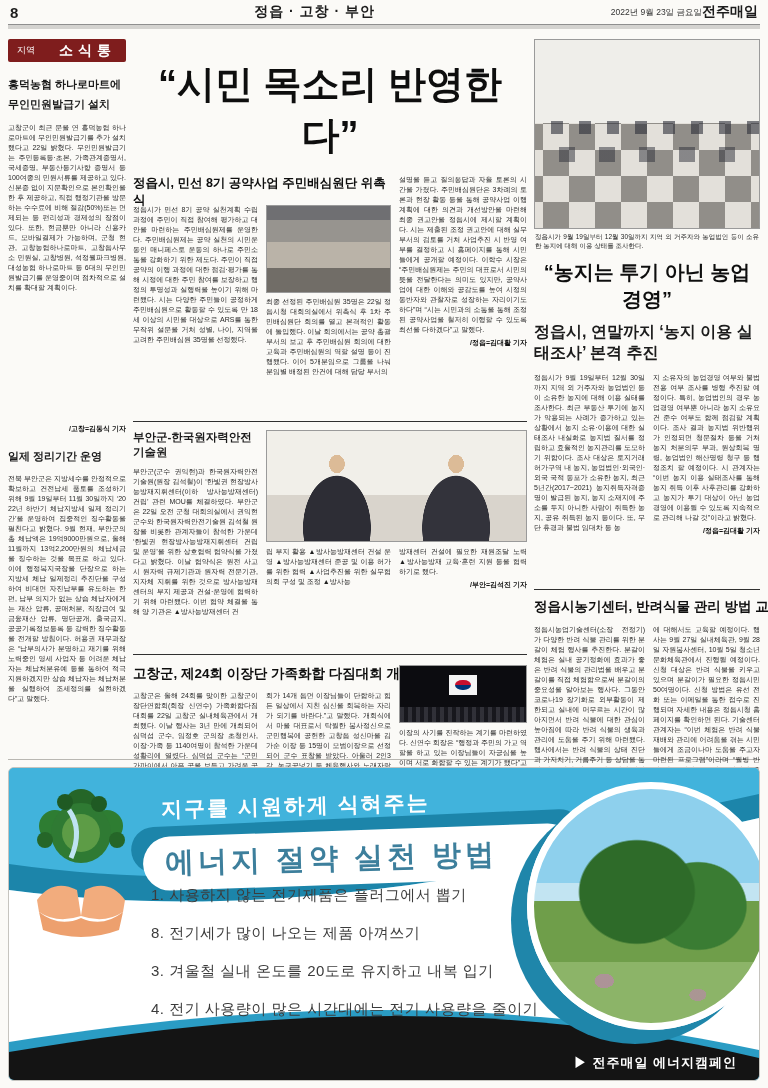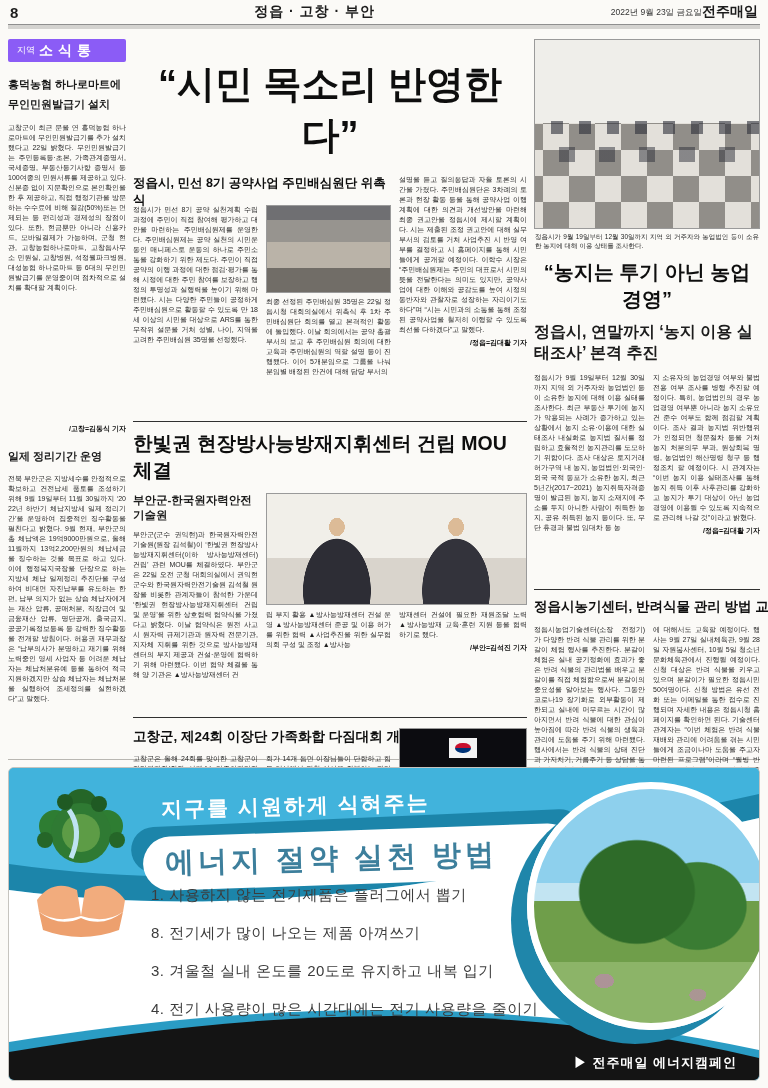--- a/index.html
+++ b/index.html
@@ -20,21 +20,21 @@
   .content { display:flex; gap:7px; margin-top:10px; height:714px; }
   .col-side { width:118px; flex:none; }
   .col-main { width:394px; flex:none; }
   .col-right { flex:1; min-width:0; }
 
   .body-txt { font-size:7px; line-height:10px; text-align:justify; word-break:break-all; color:#1f1f1f; }
   .byline { font-size:7px; font-weight:bold; text-align:right; margin-top:3px; color:#111; }
   .h-rule { border-top:1px solid #303030; margin:8px 0; }
 
   
-  .side-box { background:#8b5cf6; color:#fff; height:23px; display:flex; align-items:center; gap:4px; padding:0 9px; border-radius:2px; }
+  .side-box { background:#7f1d1d; color:#fff; height:23px; display:flex; align-items:center; gap:24px; padding:0 9px; border-radius:2px; }
   .side-box-small { font-size:9px; }
   .side-box-large { font-size:14px; font-weight:900; letter-spacing:5px; }
   .side-title { font-size:11px; font-weight:900; line-height:1.8; margin:13px 0 8px; }
   .side-body { height:298px; overflow:hidden; }
   .side-body2 { height:306px; overflow:hidden; }
 
   
   .photo { position:relative; overflow:hidden; background:#b5b5b5; border:1px solid #9a9a9a; }
   .photo--ceremony { background:linear-gradient(180deg,#6f6f72 0 16%,#97948f 16% 42%,#bab3a8 42% 72%,#716d67 72%); }
   .photo--classroom {
@@ -183,21 +183,20 @@
           <div class="lead-col3">
             <div class="body-txt">설명을 듣고 질의응답과 자율 토론의 시간을 가졌다. 주민배심원단은 3차례의 토론과 현장 활동 등을 통해 공약사업 이행계획에 대한 의견과 개선방안을 마련해 최종 권고안을 정읍시에 제시할 계획이다. 시는 제출된 조정 권고안에 대해 실무부서의 검토를 거쳐 사업추진 시 반영 여부를 결정하고 시 홈페이지를 통해 시민들에게 공개할 예정이다. 이학수 시장은 “주민배심원제는 주민의 대표로서 시민의 뜻을 전달한다는 의미도 있지만, 공약사업에 대한 이해와 공감도를 높여 시정의 동반자와 관찰자로 성장하는 자리이기도 하다”며 “시는 시민과의 소통을 통해 조정된 공약사업을 철저히 이행할 수 있도록 최선을 다하겠다”고 말했다.</div>
             <div class="byline">/정읍=김대활 기자</div>
           </div>
         </div>
       </div>
 
       <div class="h-rule"></div>
 
       <div>
-        <div class="mou-headline">한빛권 현장방사능방재지휘센터 건립 MOU 체결</div>
         <div class="mou-zone">
           <div class="mou-col1">
             <div class="mou-subhead">부안군-한국원자력안전기술원</div>
             <div class="body-txt">부안군(군수 권익현)과 한국원자력안전기술원(원장 김석철)이 ‘한빛권 현장방사능방재지휘센터(이하 방사능방재센터) 건립’ 관련 MOU를 체결하였다. 부안군은 22일 오전 군청 대회의실에서 권익현 군수와 한국원자력안전기술원 김석철 원장을 비롯한 관계자들이 참석한 가운데 ‘한빛권 현장방사능방재지휘센터 건립 및 운영’을 위한 상호협력 협약식을 가졌다고 밝혔다. 이날 협약식은 원전 사고 시 원자력 규제기관과 원자력 전문기관, 지자체 지휘를 위한 것으로 방사능방재센터의 부지 제공과 건설·운영에 협력하기 위해 마련됐다. 이번 협약 체결을 통해 양 기관은 ▲방사능방재센터 건</div>
           </div>
           <div class="mou-right">
             <div class="photo photo--handshake mou-photo"></div>
             <div class="mou-text-row">
               <div class="mou-colB body-txt">립 부지 활용 ▲방사능방재센터 건설 운영 ▲방사능방재센터 준공 및 이용 허가를 위한 협력 ▲사업추진을 위한 실무협의회 구성 및 조정 ▲방사능</div>
               <div class="mou-colC">

